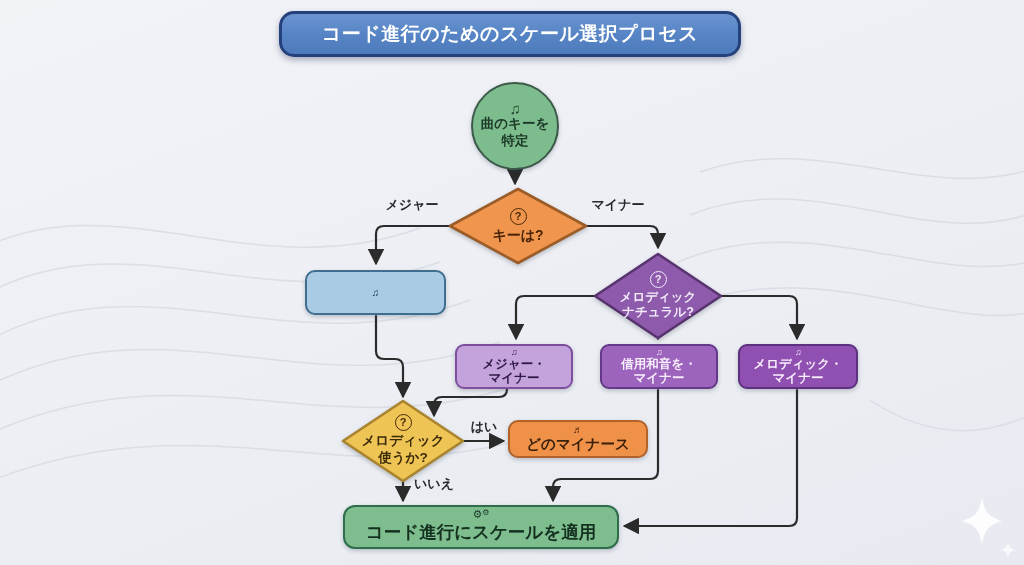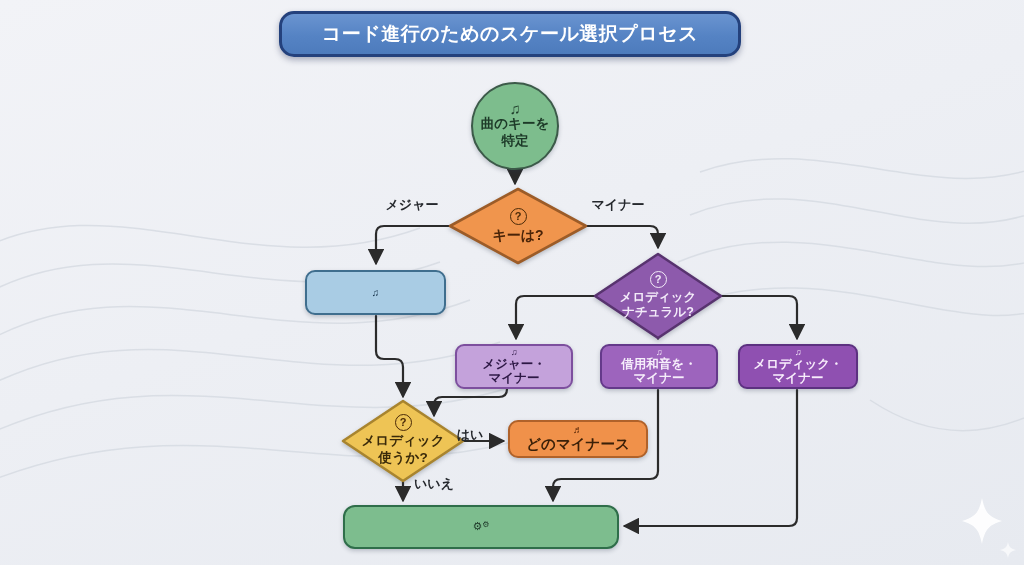--- a/index.html
+++ b/index.html
@@ -55,21 +55,21 @@
     background:#7dbd8e;border:2.5px solid #2f6e4a;color:#14301f;font-size:17.5px;
   }
   .apply .gear{font-size:11px;line-height:.85;margin-bottom:0;color:#1f3a2a;}
   .gear .g2{font-size:8px;vertical-align:top;}
   .ov-key{left:456px;top:197px;width:124px;height:58px;color:#4a2408;font-size:14px;}
   .ov-minor{left:596px;top:260px;width:124px;height:70px;color:#f4ecfa;font-size:12.5px;line-height:1.2;}
   .ov-borrowed{left:343px;top:405px;width:120px;height:70px;color:#3a2a0a;font-size:13.5px;line-height:1.2;}
   .elabel{position:absolute;font-size:13px;font-weight:600;color:#25282d;text-align:center;}
   .lbl-major{left:377px;top:196px;width:70px;}
   .lbl-minor{left:583px;top:196px;width:70px;}
-  .lbl-yes{left:452px;top:418px;width:36px;margin-top:8px;}
+  .lbl-yes{left:466px;top:418px;width:36px;}
   .lbl-no{left:410px;top:475px;width:48px;text-align:center;}
 </style>
 </head>
 <body>
 
 <div class="stage">
 
   <svg class="layer" viewBox="0 0 1024 565">
     <defs>
       <marker id="arrow" viewBox="0 0 10 10" refX="8.5" refY="5" markerWidth="7.5" markerHeight="7.5" orient="auto-start-reverse">
@@ -173,20 +173,21 @@
     <span>使うか?</span>
   </div>
 
   <div class="node consider">
     <span class="note" style="font-size:10px;color:#5a2808;">♬</span>
     <span>どのマイナース</span>
   </div>
 
   <div class="node apply">
     <span class="note gear"><span>⚙</span><span class="g2">⚙</span></span>
+    <span>コード進行にスケールを適用</span>
   </div>
 
   <div class="elabel lbl-major">メジャー</div>
   <div class="elabel lbl-minor">マイナー</div>
   <div class="elabel lbl-yes">はい</div>
   <div class="elabel lbl-no">いいえ</div>
 
 </div>
 
 </body></html>

